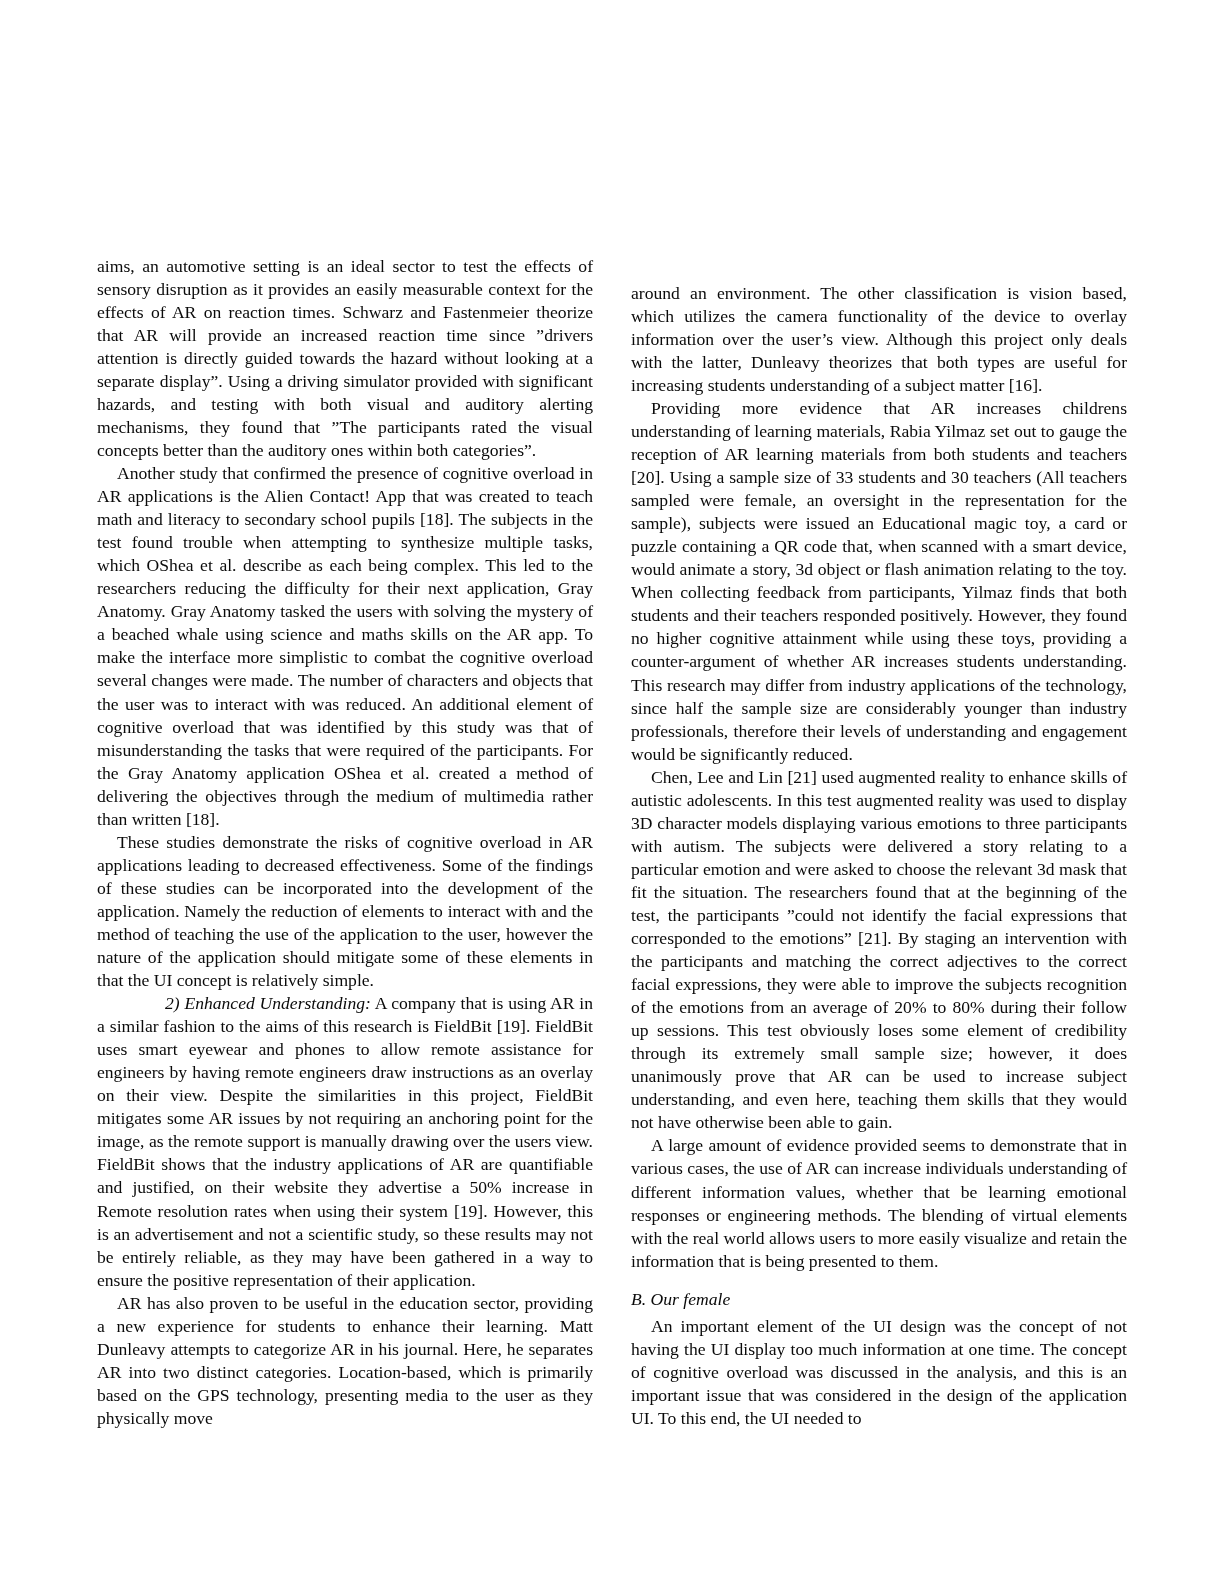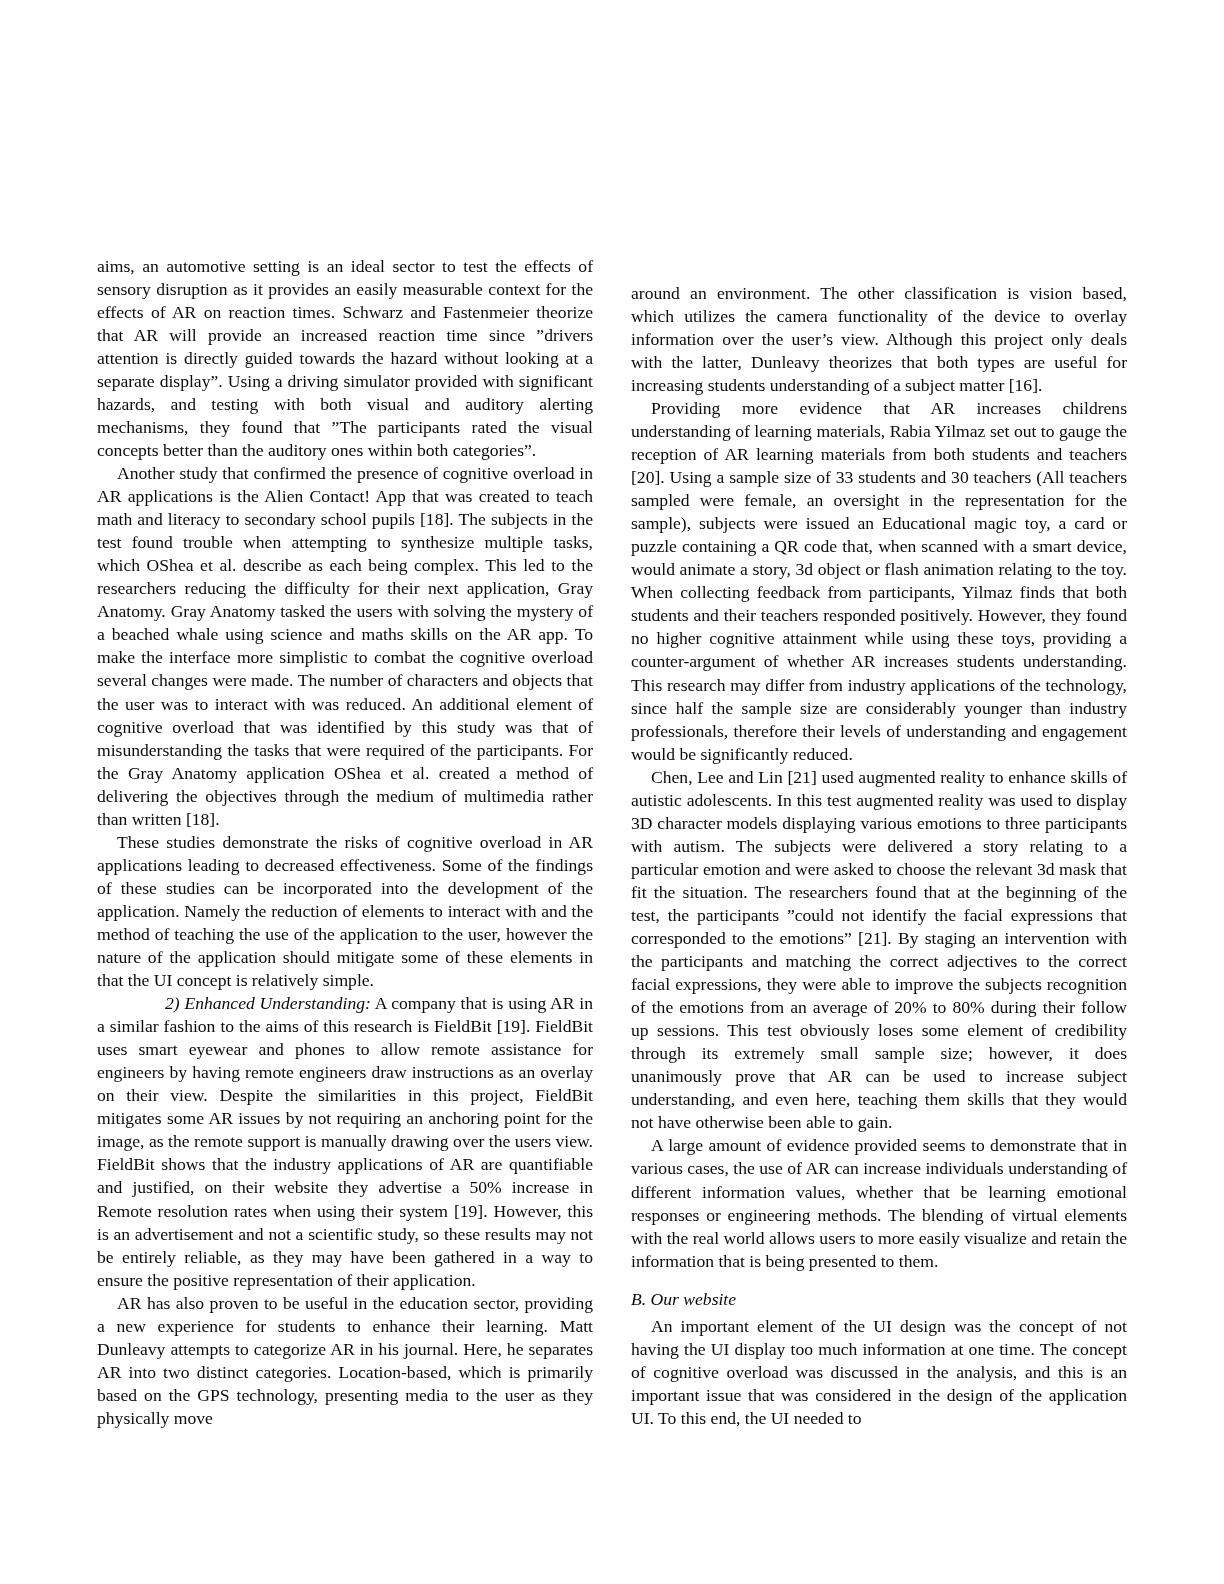--- a/index.html
+++ b/index.html
@@ -75,18 +75,18 @@
       <p class="body-par">These studies demonstrate the risks of cognitive overload in AR applications leading to decreased effectiveness. Some of the findings of these studies can be incorporated into the development of the application. Namely the reduction of elements to interact with and the method of teaching the use of the application to the user, however the nature of the application should mitigate some of these elements in that the UI concept is relatively simple.</p>
       <p class="body-par"><span class="run-in">2) Enhanced Understanding:</span><span> A company that is using AR in a similar fashion to the aims of this research is FieldBit [19]. FieldBit uses smart eyewear and phones to allow remote assistance for engineers by having remote engineers draw instructions as an overlay on their view. Despite the similarities in this project, FieldBit mitigates some AR issues by not requiring an anchoring point for the image, as the remote support is manually drawing over the users view. FieldBit shows that the industry applications of AR are quantifiable and justified, on their website they advertise a 50% increase in Remote resolution rates when using their system [19]. However, this is an advertisement and not a scientific study, so these results may not be entirely reliable, as they may have been gathered in a way to ensure the positive representation of their application.</span></p>
       <p class="body-par">AR has also proven to be useful in the education sector, providing a new experience for students to enhance their learning. Matt Dunleavy attempts to categorize AR in his journal. Here, he separates AR into two distinct categories. Location-based, which is primarily based on the GPS technology, presenting media to the user as they physically move</p>
     </div>
 
     <div class="column">
       <p class="body-par no-indent">around an environment. The other classification is vision based, which utilizes the camera functionality of the device to overlay information over the user’s view. Although this project only deals with the latter, Dunleavy theorizes that both types are useful for increasing students understanding of a subject matter [16].</p>
       <p class="body-par">Providing more evidence that AR increases childrens understanding of learning materials, Rabia Yilmaz set out to gauge the reception of AR learning materials from both students and teachers [20]. Using a sample size of 33 students and 30 teachers (All teachers sampled were female, an oversight in the representation for the sample), subjects were issued an Educational magic toy, a card or puzzle containing a QR code that, when scanned with a smart device, would animate a story, 3d object or flash animation relating to the toy. When collecting feedback from participants, Yilmaz finds that both students and their teachers responded positively. However, they found no higher cognitive attainment while using these toys, providing a counter-argument of whether AR increases students understanding. This research may differ from industry applications of the technology, since half the sample size are considerably younger than industry professionals, therefore their levels of understanding and engagement would be significantly reduced.</p>
       <p class="body-par">Chen, Lee and Lin [21] used augmented reality to enhance skills of autistic adolescents. In this test augmented reality was used to display 3D character models displaying various emotions to three participants with autism. The subjects were delivered a story relating to a particular emotion and were asked to choose the relevant 3d mask that fit the situation. The researchers found that at the beginning of the test, the participants ”could not identify the facial expressions that corresponded to the emotions” [21]. By staging an intervention with the participants and matching the correct adjectives to the correct facial expressions, they were able to improve the subjects recognition of the emotions from an average of 20% to 80% during their follow up sessions. This test obviously loses some element of credibility through its extremely small sample size; however, it does unanimously prove that AR can be used to increase subject understanding, and even here, teaching them skills that they would not have otherwise been able to gain.</p>
       <p class="body-par">A large amount of evidence provided seems to demonstrate that in various cases, the use of AR can increase individuals understanding of different information values, whether that be learning emotional responses or engineering methods. The blending of virtual elements with the real world allows users to more easily visualize and retain the information that is being presented to them.</p>
-      <h3 class="section-head">B. Our website</h3>
+      <h3 class="section-head">B. Our female</h3>
       <p class="body-par">An important element of the UI design was the concept of not having the UI display too much information at one time. The concept of cognitive overload was discussed in the analysis, and this is an important issue that was considered in the design of the application UI. To this end, the UI needed to</p>
     </div>
 
   </div>
 </div>
 
 </body></html>

